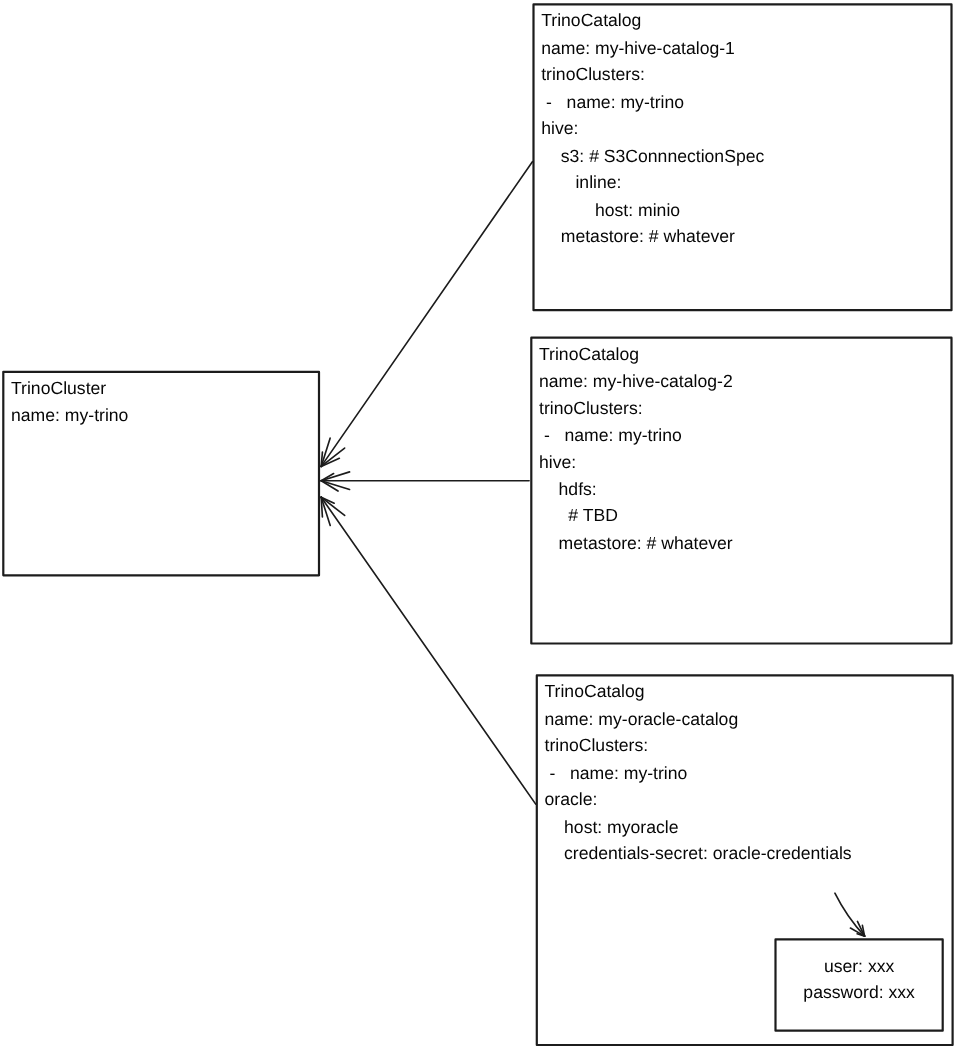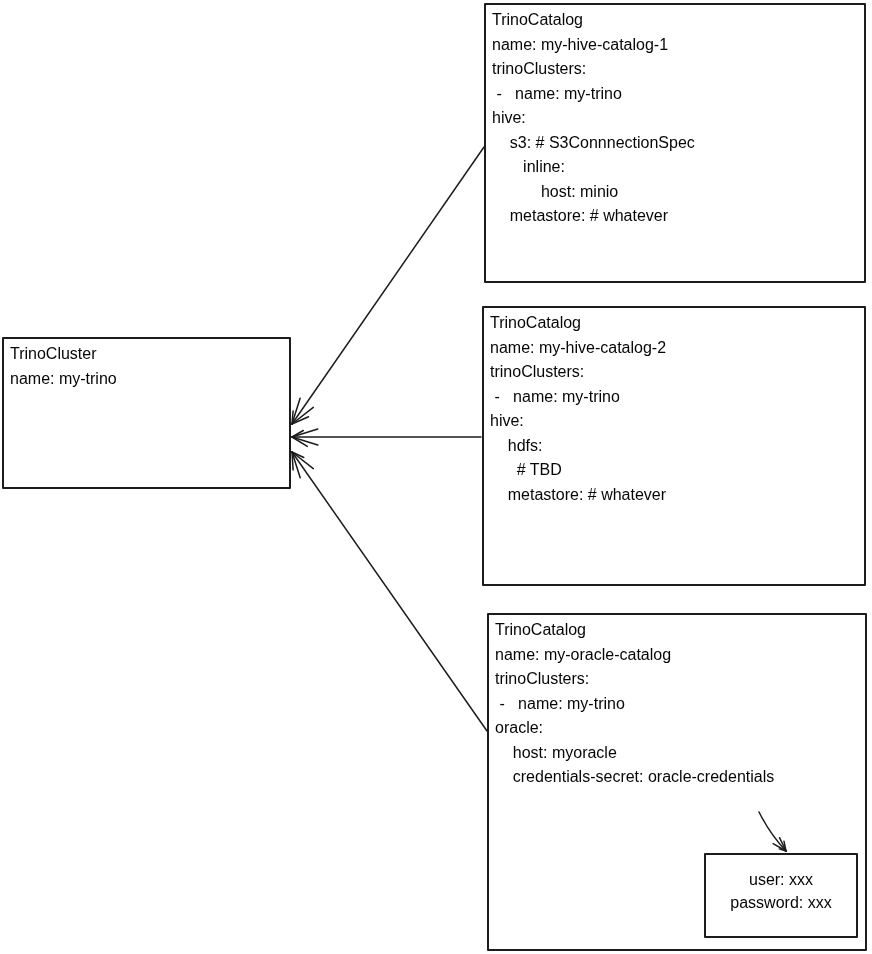--- a/index.html
+++ b/index.html
@@ -42,21 +42,21 @@
     stroke-width:1.5;
     fill:none;
     stroke-linecap:round;
   }
 </style>
 </head>
 <body>
 
 <div class="canvas">
 
-  <div class="node" style="left:2px;top:337px;width:289px;height:152px;">
+  <div class="node" style="left:2px;top:337px;width:289px;height:187px;">
     <pre class="node-text">TrinoCluster
 name: my-trino</pre>
   </div>
 
   <div class="node" style="left:484px;top:3px;width:382px;height:280px;">
     <pre class="node-text">TrinoCatalog
 name: my-hive-catalog-1
 trinoClusters:
  -   name: my-trino
 hive:

